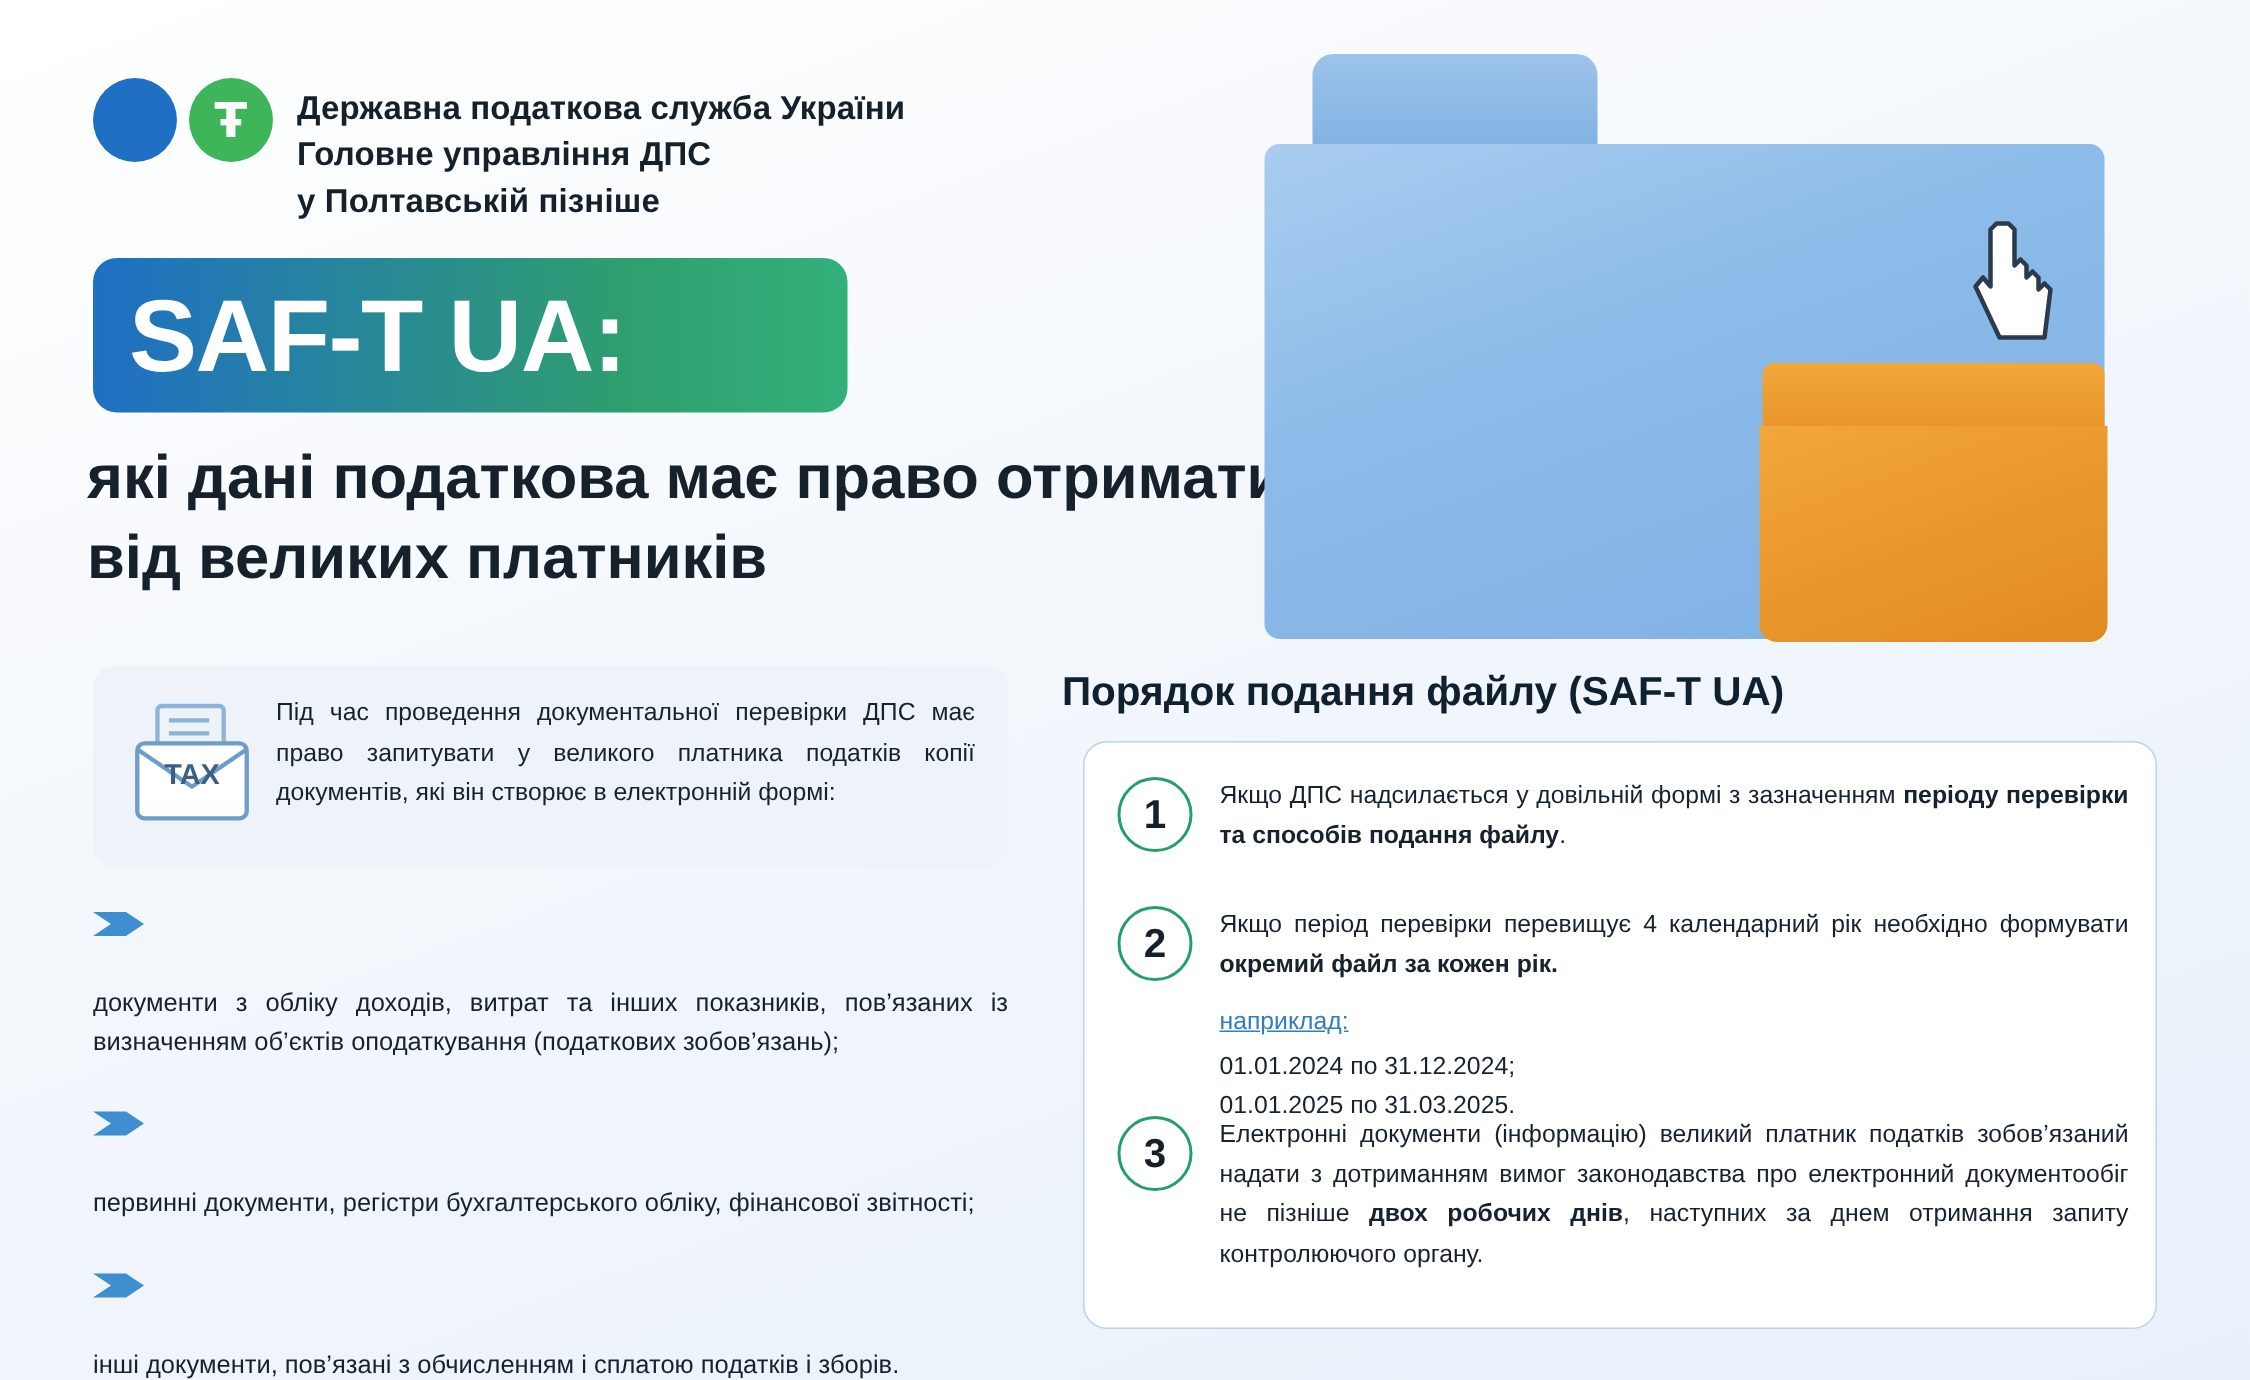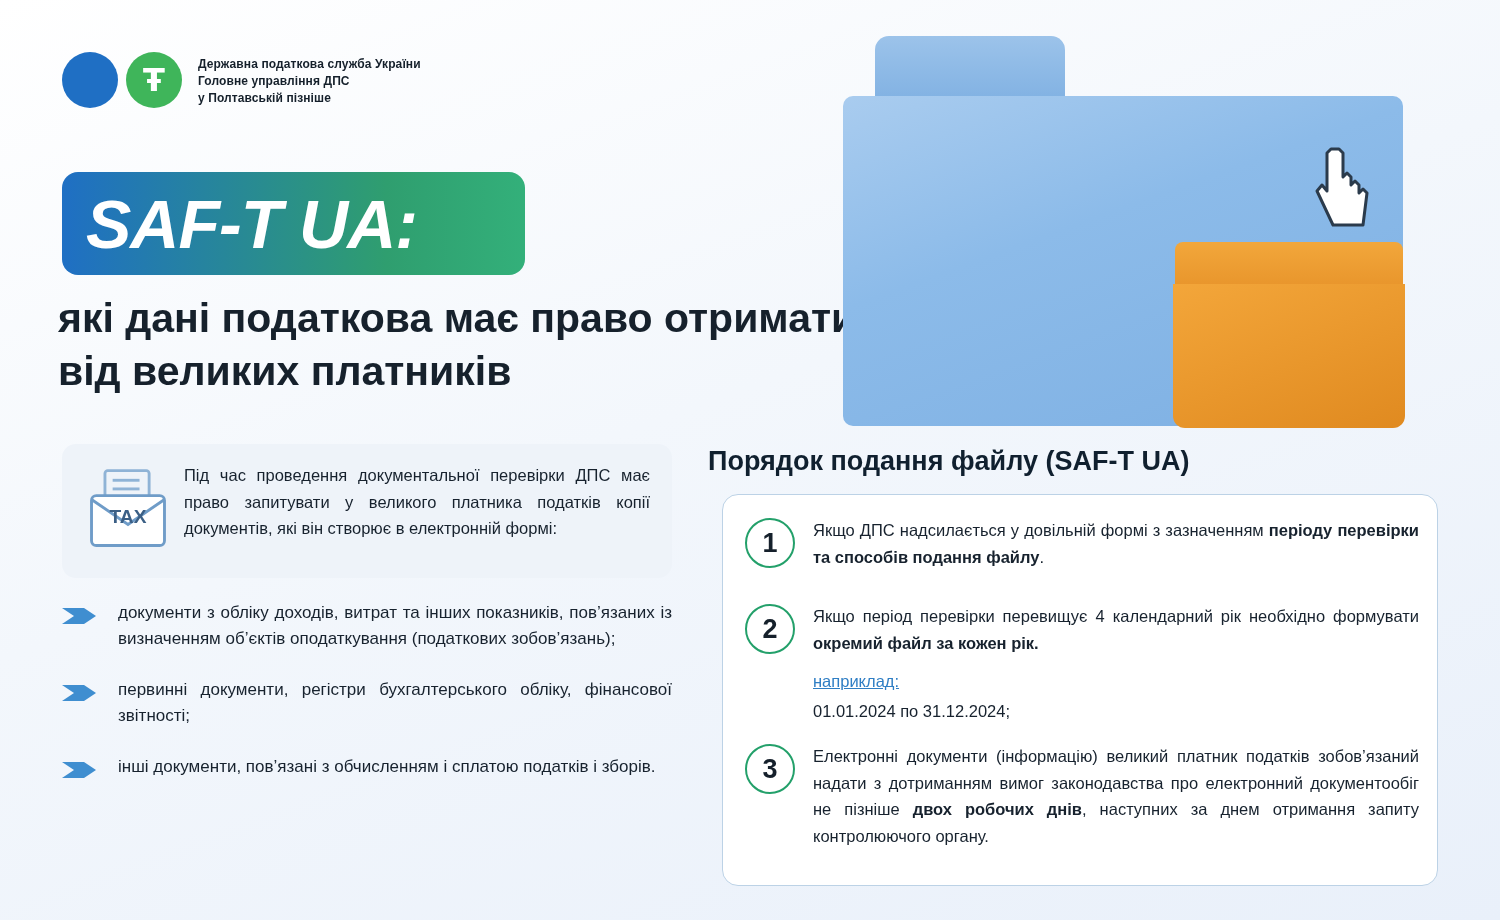--- a/index.html
+++ b/index.html
@@ -32,40 +32,39 @@
     background: #3fb55a;
     margin-left: 8px;
     display: flex; align-items: center; justify-content: center;
   }
   .trident {
     color: #fff; font-size: 32px; line-height: 1; font-weight: bold;
     font-family: "DejaVu Sans", sans-serif;
   }
   .logo-text {
     padding-top: 4px;
-    font-size: 12px;
+    font-size: 22px;
     font-weight: bold;
     line-height: 1.42;
     color: #15202b;
     letter-spacing: .1px;
   }
 
   
   .title-badge {
     position: absolute;
     left: 62px;
     top: 172px;
-    width: 463px;
+    width: 503px;
     height: 103px;
     border-radius: 16px;
     background: linear-gradient(90deg, #1f6fc4 0%, #2f9e6f 70%, #33b07a 100%);
     display: flex;
     align-items: center;
     padding-left: 24px;
-    font-style: italic;
   }
   .title-badge span {
     color: #ffffff;
     font-size: 68px;
     font-weight: bold;
     letter-spacing: -1px;
     line-height: 1;
   }
   .subtitle {
     position: absolute;
@@ -152,21 +151,21 @@
   .info-text {
     font-size: 16.5px;
     line-height: 1.62;
     text-align: justify;
     color: #17222e;
     padding-left: 8px;
   }
 
   
   .bullets { position: absolute; left: 62px; top: 600px; width: 610px; }
-  .bullet-row { display: flex; margin-bottom: 26px; }
+  .bullet-row { display: flex; margin-bottom: 26px; flex-direction: column; }
   .arrow-mark { flex: 0 0 56px; padding-top: 6px; }
   .bullet-text {
     font-size: 17px;
     line-height: 1.5;
     text-align: justify;
     color: #17222e;
   }
 
   
   .right-title {
@@ -312,20 +311,21 @@
 
   <div class="step step-2">
     <div class="step-num">
       <div class="circle">2</div>
     </div>
     <div class="step-body">
       <span>Якщо період перевірки перевищує 4 календарний рік необхідно формувати </span><b>окремий файл за кожен рік.</b>
       <div class="example-label">наприклад:</div>
       <div class="example-lines">
         <div>01.01.2024 по 31.12.2024;</div>
+        <div>01.01.2025 по 31.03.2025.</div>
       </div>
     </div>
   </div>
 
   <div class="step step-3">
     <div class="step-num">
       <div class="circle">3</div>
     </div>
     <div class="step-body">
       <span>Електронні документи (інформацію) великий платник податків зобов’язаний надати з дотриманням вимог законодавства про електронний документообіг не пізніше </span><b>двох робочих днів</b><span>, наступних за днем отримання запиту контролюючого органу.</span>

